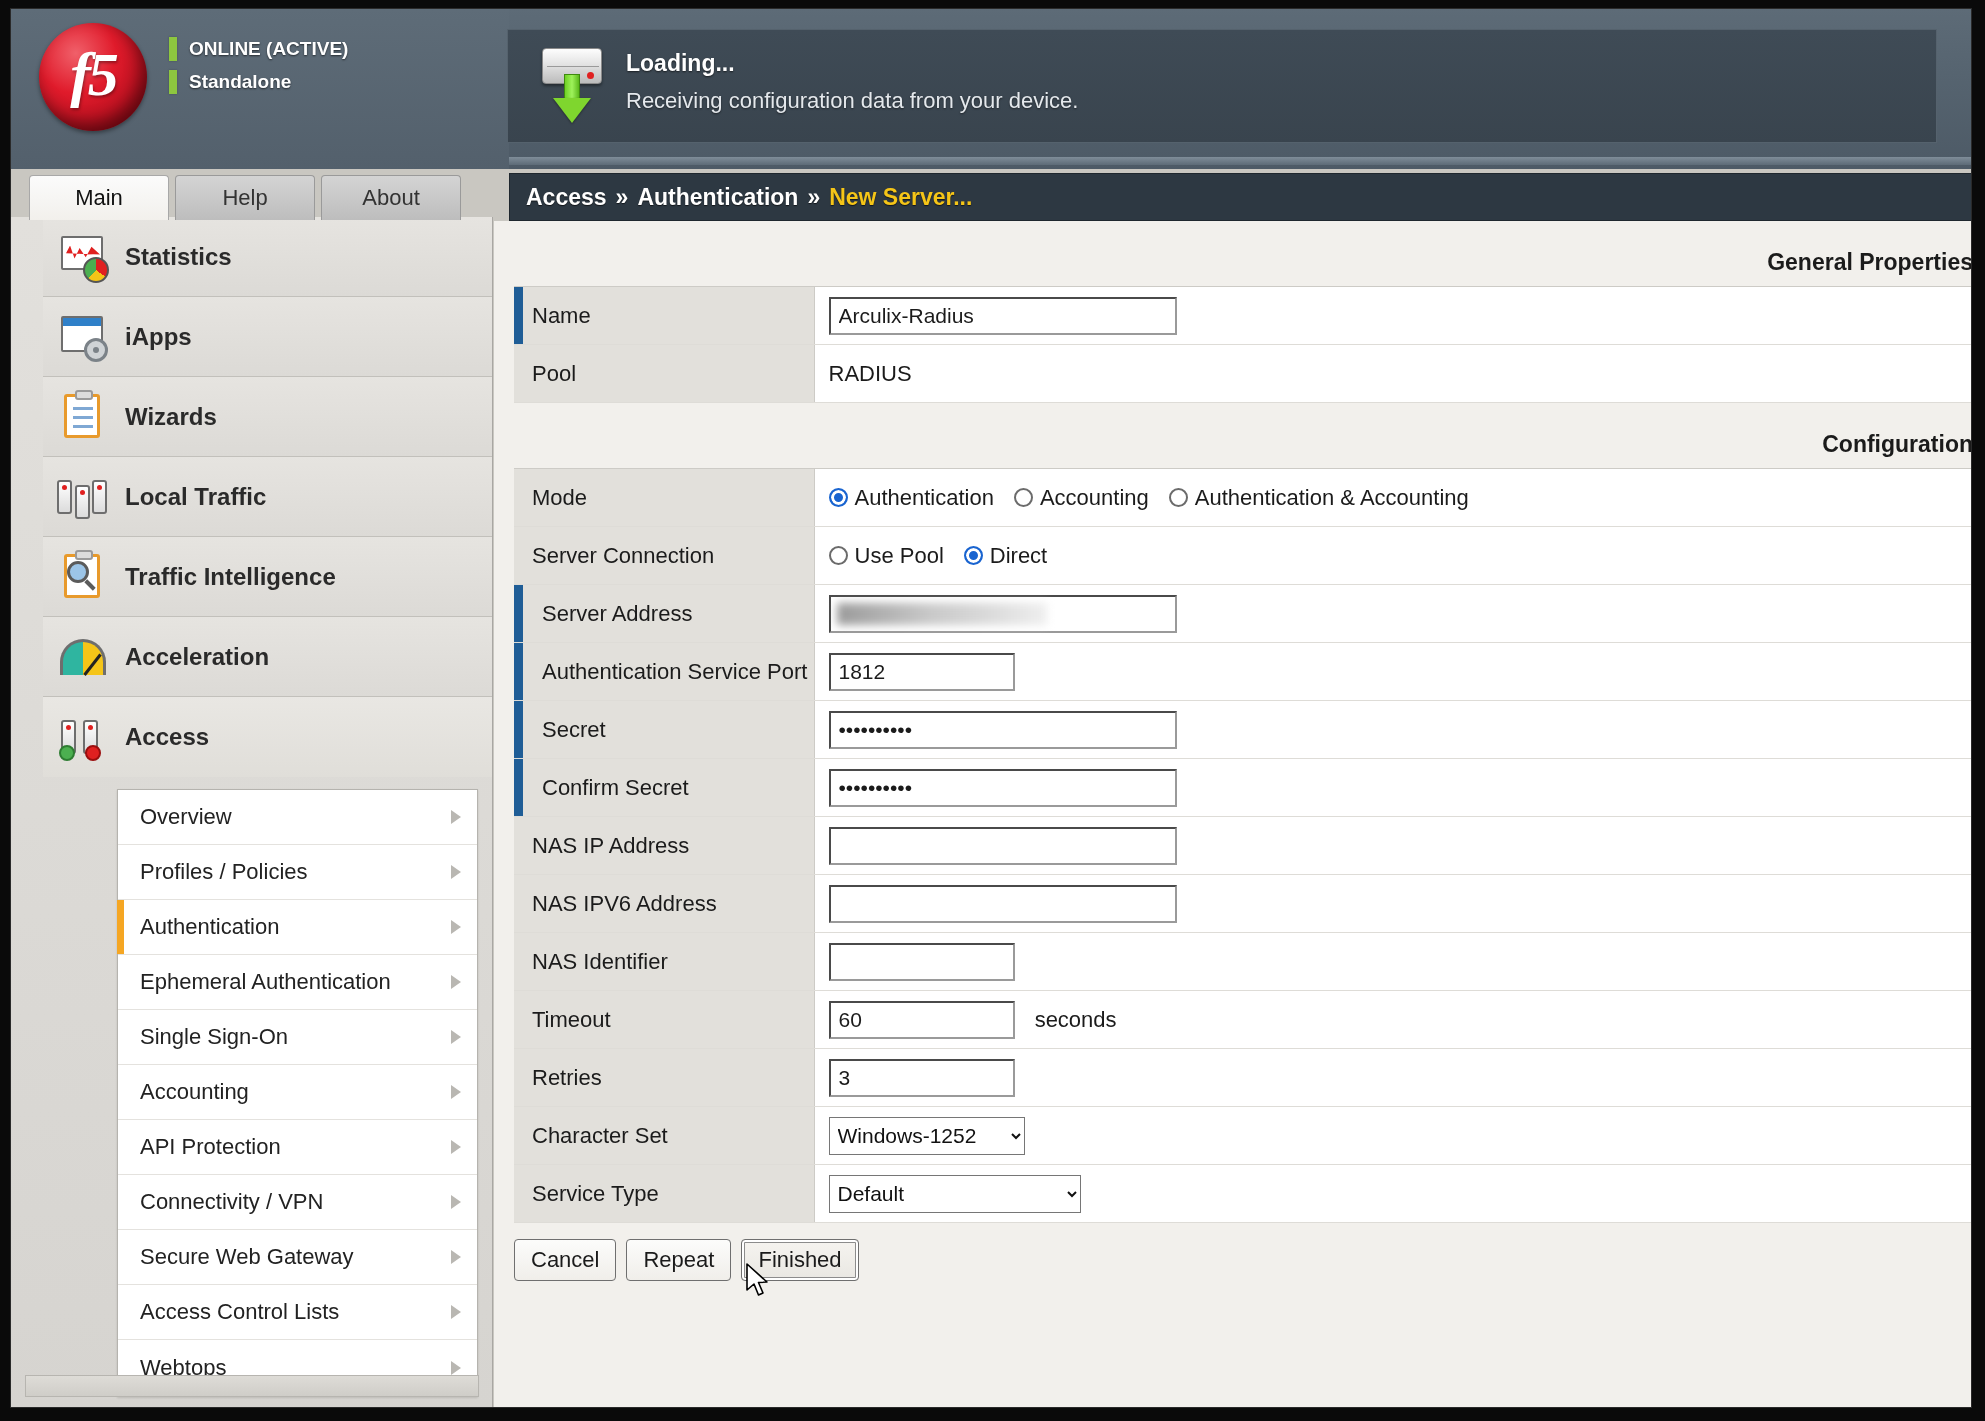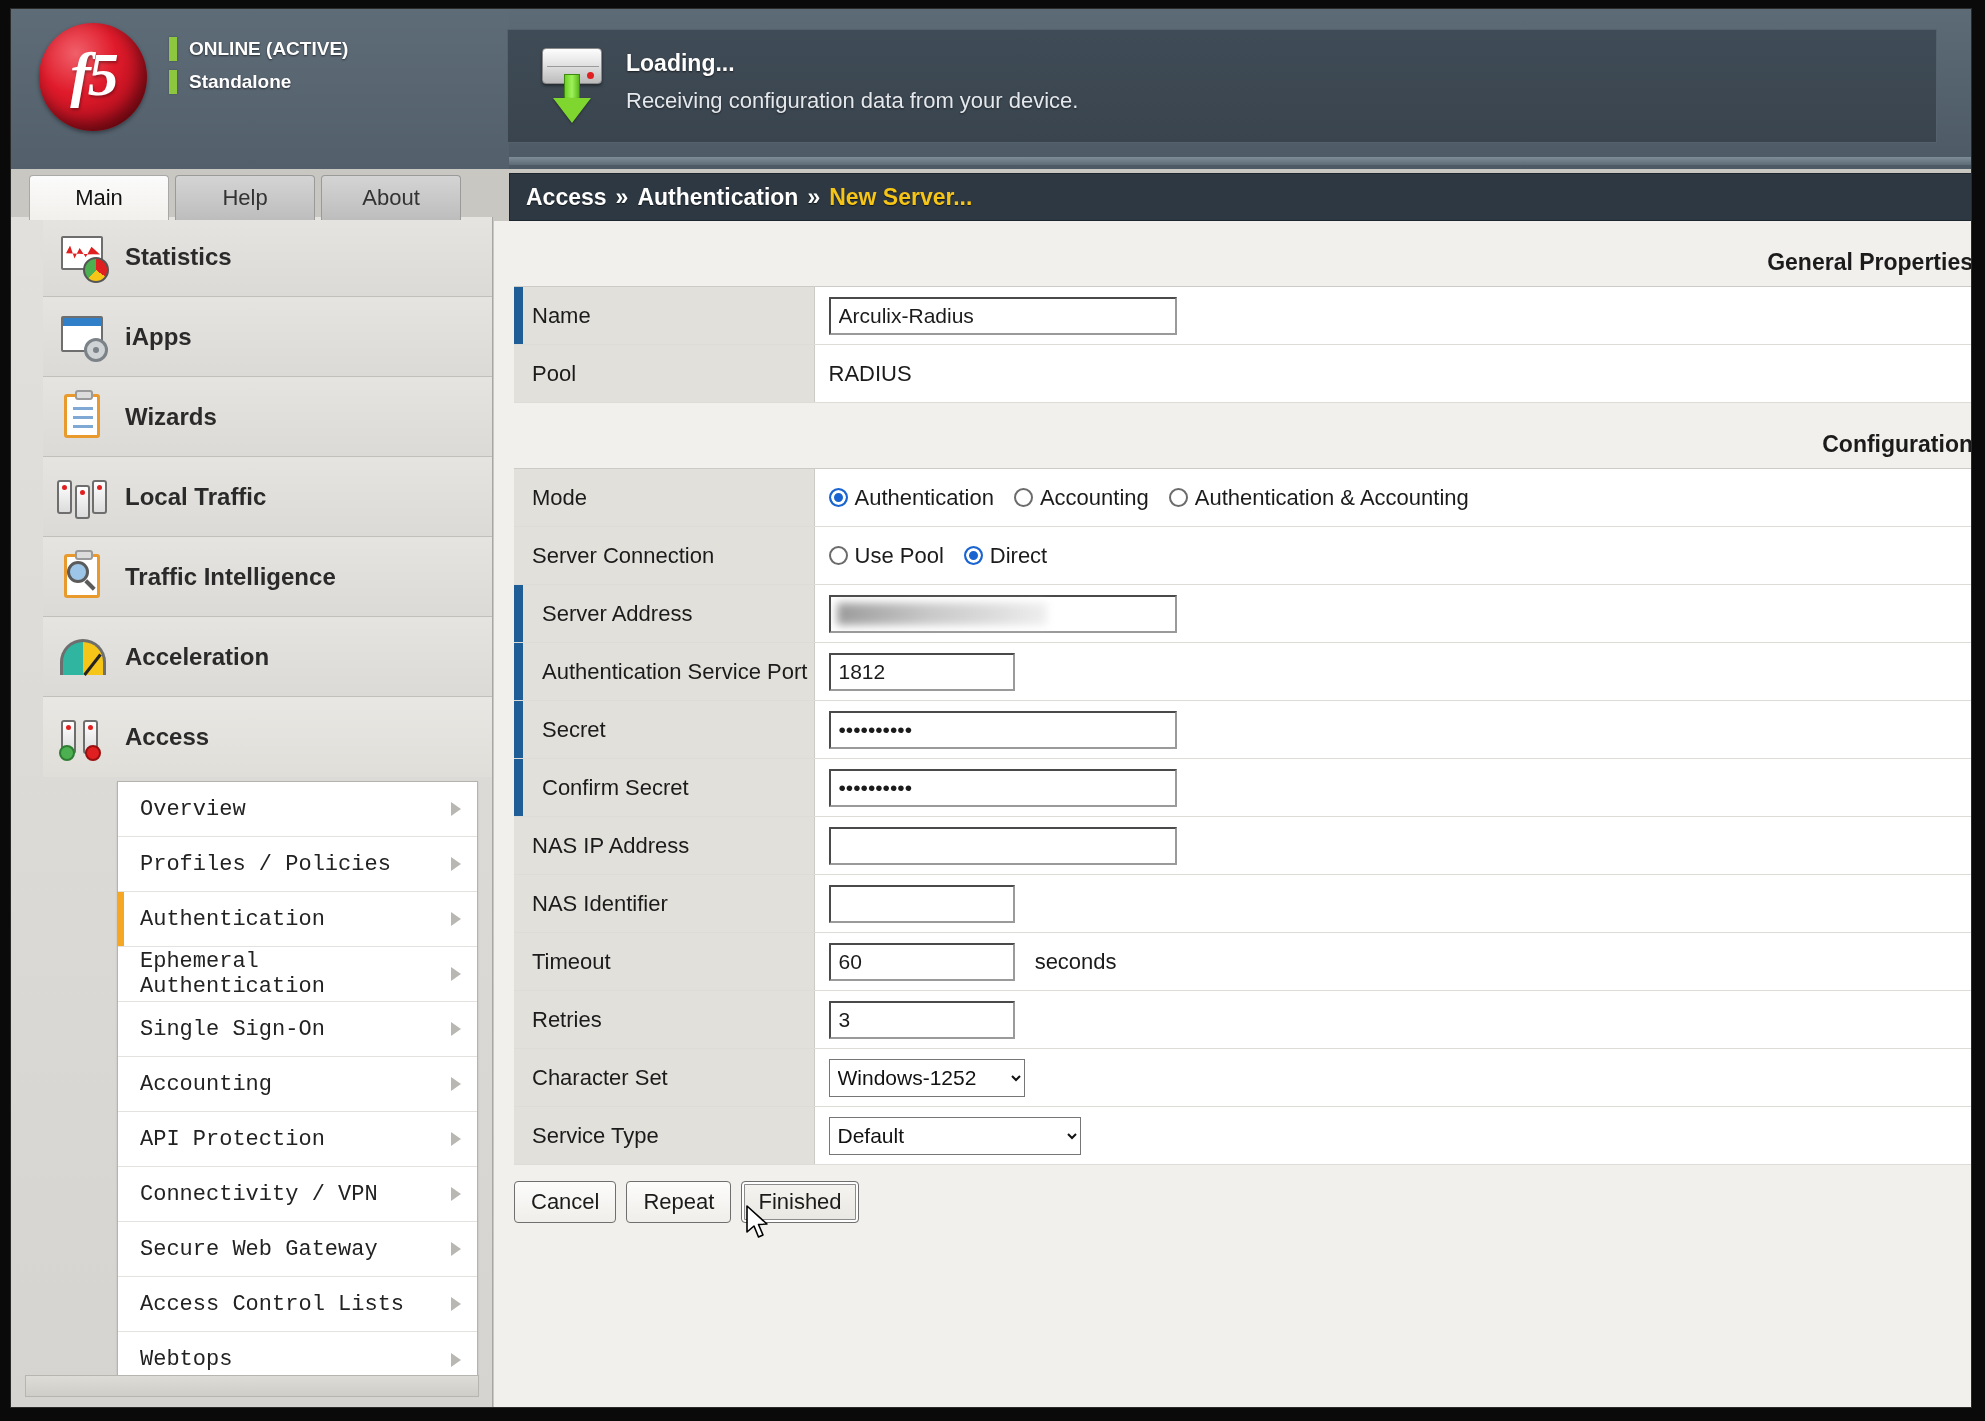--- a/index.html
+++ b/index.html
@@ -216,26 +216,25 @@
   .ic-badge{position:absolute;width:16px;height:16px;border-radius:50%;bottom:2px;}
 
   
   .nav-item.open {
     background: linear-gradient(180deg,#e9e7e3 0%,#e0ded9 100%);
     border-bottom: none;
   }
 
   
   .submenu {
-    margin: 4px 14px 0 74px;
+    margin: 12px 14px 0 74px;
     background: #fff;
     border: 1px solid #b5b3ae;
     border-bottom: 2px solid #b5b3ae;
     box-shadow: 0 1px 2px rgba(0,0,0,.12);
-    font-family: Liberation Mono, monospace;
   }
   .sub-item {
     position: relative;
     height: 55px;
     display: flex; align-items: center;
     padding-left: 22px; padding-right: 34px;
     border-bottom: 1px solid #e4e2de;
     font-size: 22px; color: #222;
     background: #fff;
     cursor: pointer;
@@ -644,20 +643,26 @@
         </td>
       </tr>
 
       <tr>
         <td class="td-label">NAS IP Address</td>
         <td class="td-value">
           <input class="tf w-long" type="text" value="" style="">
         </td>
       </tr>
 
+      <tr>
+        <td class="td-label">NAS IPV6 Address</td>
+        <td class="td-value">
+          <input class="tf w-long" type="text" value="" style="">
+        </td>
+      </tr>
 
       <tr>
         <td class="td-label">NAS Identifier</td>
         <td class="td-value">
           <input class="tf w-mid" type="text" value="" style="">
         </td>
       </tr>
 
       <tr>
         <td class="td-label">Timeout</td>

